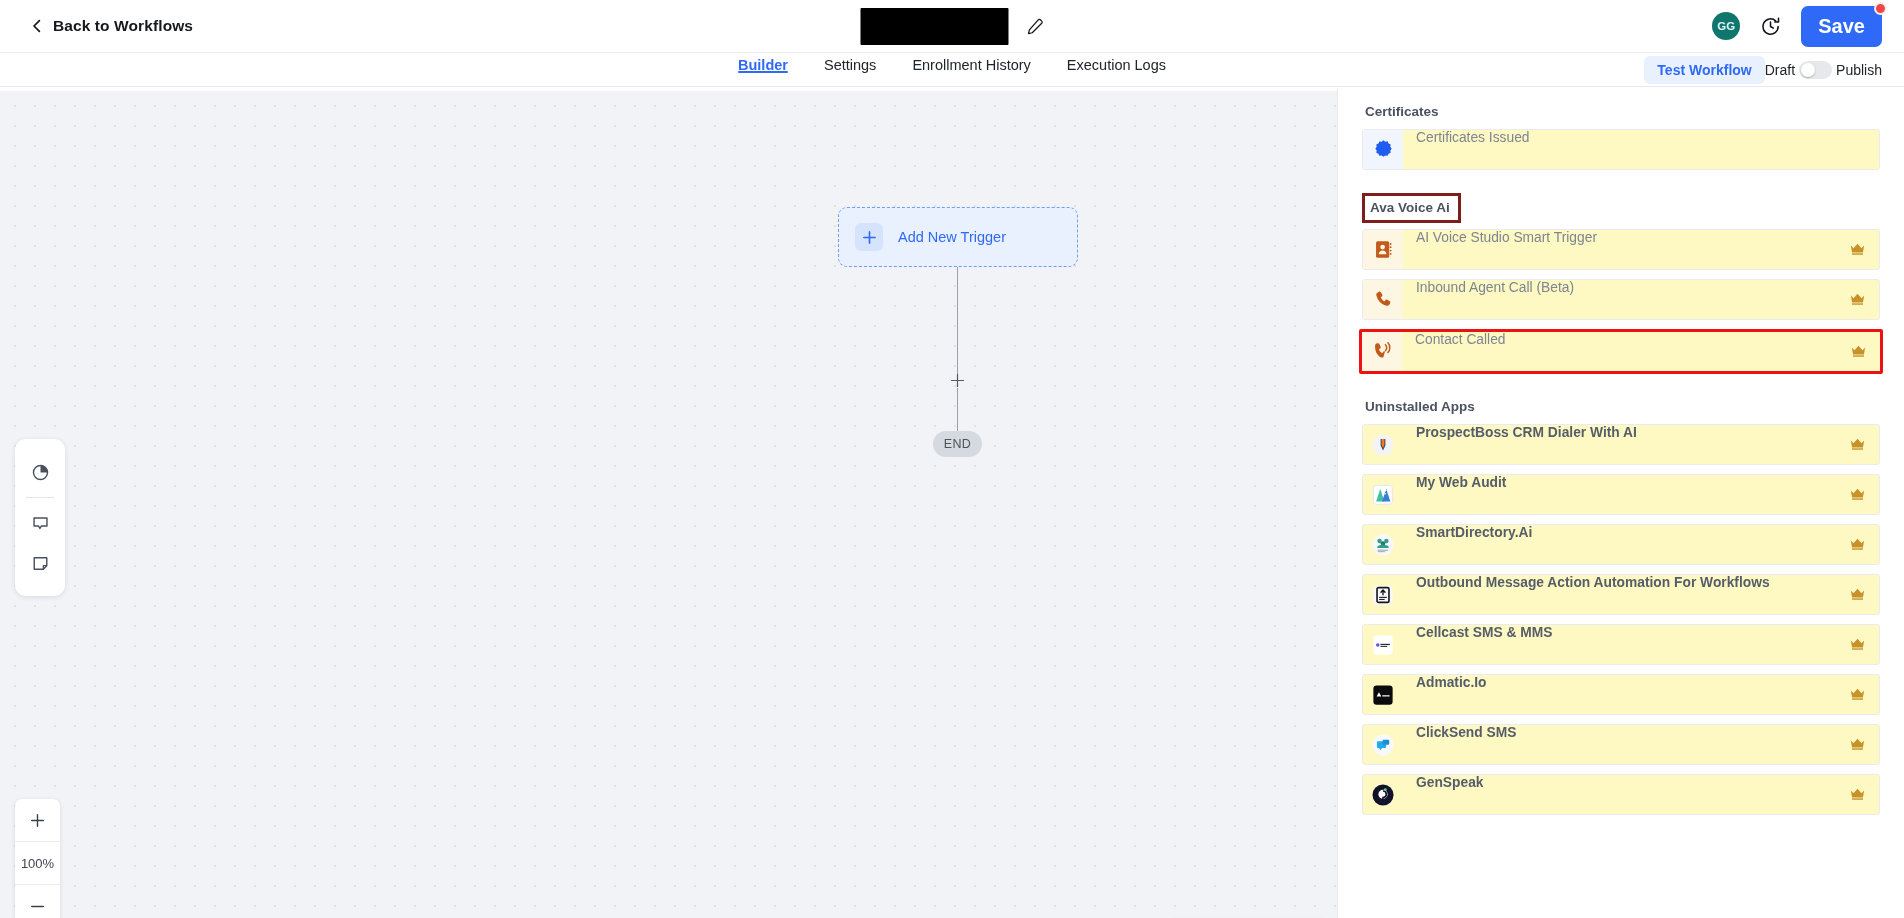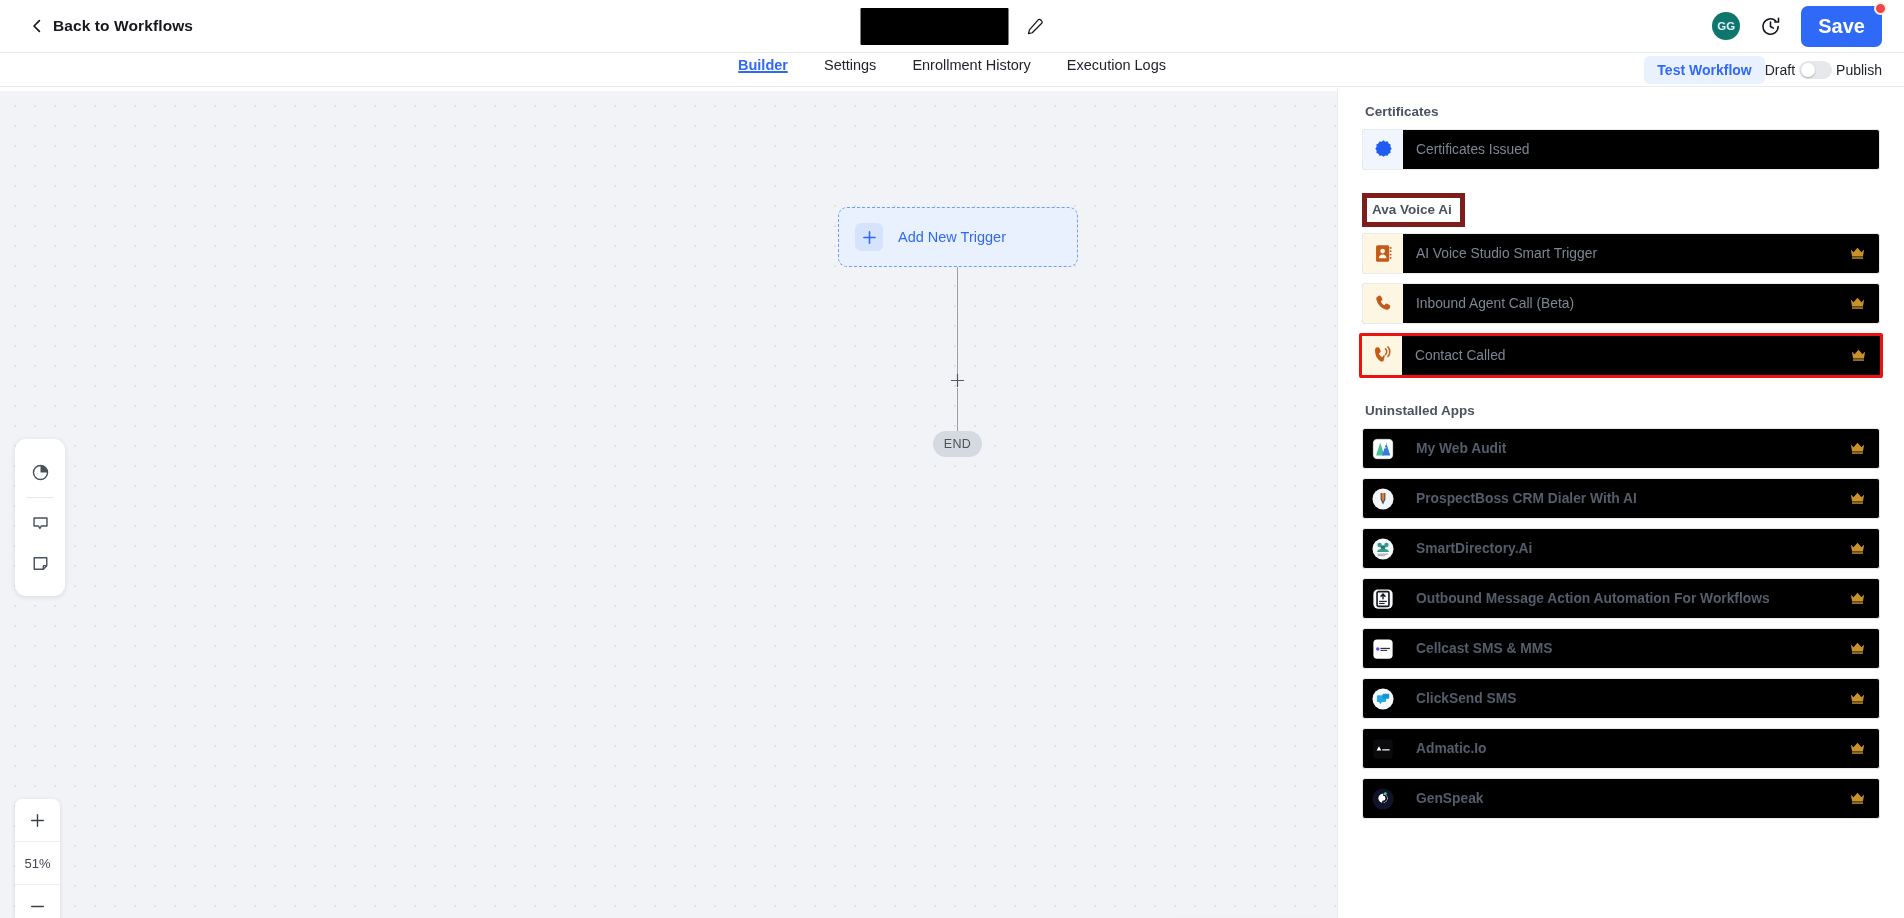--- a/index.html
+++ b/index.html
@@ -205,31 +205,31 @@
     border-left: 1px solid #e8eaee;
     padding: 0 24px;
     overflow: hidden;
   }
   .group-title {
     font-size: 13.5px; font-weight: 700; color: #4b5260;
     margin: 16px 0 10px 3px;
     display: inline-block;
   }
   .group-title.highlighted {
-    border: 5px solid #7f1d1d;
+    border: 3px solid #7f1d1d;
     padding: 4px 8px 5px 5px;
     margin-left: 0; margin-top: 14px; margin-bottom: 6px;
   }
 
   .app-row {
     height: 41px;
     border: 1px solid #e9ebef;
     border-radius: 3px;
-    background: #000000;
-    display: flex; align-items: center;
+    background: #fef9c3;
+    display: flex; 
     margin-bottom: 9px;
     cursor: pointer;
     position: relative;
   }
   .app-row.highlighted {
     border: 3px solid #ee1111;
     border-radius: 2px;
     height: 45px;
     margin-left: -3px; margin-right: -3px;
   }
@@ -364,21 +364,21 @@
   </div>
 
   <div class="zoom-group">
     <div class="zoom-btn">
       <span class="zoom-sign">
         <svg viewBox="0 0 16 16" width="15" height="15">
             <path d="M8 1.8v12.4M1.8 8h12.4" stroke="#3a4049" stroke-width="1.5" stroke-linecap="round"></path>
           </svg>
       </span>
     </div>
-    <div class="zoom-level">51%</div>
+    <div class="zoom-level">100%</div>
     <div class="zoom-btn">
       <span class="zoom-sign">
         <svg viewBox="0 0 16 16" width="15" height="15">
             <path d="M1.8 8h12.4" stroke="#3a4049" stroke-width="1.5" stroke-linecap="round"></path>
           </svg>
       </span>
     </div>
   </div>
 
   <div class="minimap">
@@ -467,51 +467,51 @@
         </svg>
       </span>
     </span>
   </div>
 
   
   <div class="group-title">Uninstalled Apps</div>
 
   <div class="app-row">
     <div class="app-icon-cell">
+      <span class="tile">
+        <svg viewBox="0 0 24 24" width="22" height="22">
+          <circle cx="12" cy="12" r="11.5" fill="#f3f4f6"></circle>
+          <path d="M9.4 5.4h5.2v7.1L12 18 9.4 12.5z" fill="#4a4f57"></path>
+          <path d="M10.6 5.4h2.8v6.3L12 15.3l-1.4-3.6z" fill="#ef7c25"></path>
+        </svg>
+      </span>
+    </div>
+    <span class="app-label bold">ProspectBoss CRM Dialer With AI</span>
+    <span class="crown-cell">
+      <span class="crown-icon">
+        <svg viewBox="0 0 20 18" width="17" height="15">
+            <path d="M2 4.3l3.2 3.1L10 2.2l4.8 5.2L18 4.3l-1.5 8.3h-13z" fill="#c8922a"></path>
+            <rect x="3.4" y="13.6" width="13.2" height="1.7" fill="#c8922a"></rect>
+          </svg>
+      </span>
+    </span>
+  </div>
+
+  <div class="app-row">
+    <div class="app-icon-cell">
       <span class="tile tile-sq">
         <svg viewBox="0 0 24 24" width="22" height="22">
           <rect x="1.5" y="1.5" width="21" height="21" rx="4" fill="#ffffff" stroke="#e3e6ea"></rect>
           <path d="M4.5 19 9 5.2 13.5 19z" fill="#41c0a0"></path>
           <path d="M11 19 15.5 5.2 20 19z" fill="#3a7bd8"></path>
           <path d="M12.2 6.5h3.3l-3.3 4.2h3.3" fill="none" stroke="#ffffff" stroke-width="1"></path>
         </svg>
       </span>
     </div>
     <span class="app-label bold">My Web Audit</span>
-    <span class="crown-cell">
-      <span class="crown-icon">
-        <svg viewBox="0 0 20 18" width="17" height="15">
-            <path d="M2 4.3l3.2 3.1L10 2.2l4.8 5.2L18 4.3l-1.5 8.3h-13z" fill="#c8922a"></path>
-            <rect x="3.4" y="13.6" width="13.2" height="1.7" fill="#c8922a"></rect>
-          </svg>
-      </span>
-    </span>
-  </div>
-
-  <div class="app-row">
-    <div class="app-icon-cell">
-      <span class="tile">
-        <svg viewBox="0 0 24 24" width="22" height="22">
-          <circle cx="12" cy="12" r="11.5" fill="#f3f4f6"></circle>
-          <path d="M9.4 5.4h5.2v7.1L12 18 9.4 12.5z" fill="#4a4f57"></path>
-          <path d="M10.6 5.4h2.8v6.3L12 15.3l-1.4-3.6z" fill="#ef7c25"></path>
-        </svg>
-      </span>
-    </div>
-    <span class="app-label bold">ProspectBoss CRM Dialer With AI</span>
     <span class="crown-cell">
       <span class="crown-icon">
         <svg viewBox="0 0 20 18" width="17" height="15">
             <path d="M2 4.3l3.2 3.1L10 2.2l4.8 5.2L18 4.3l-1.5 8.3h-13z" fill="#c8922a"></path>
             <rect x="3.4" y="13.6" width="13.2" height="1.7" fill="#c8922a"></rect>
           </svg>
       </span>
     </span>
   </div>
 
@@ -580,61 +580,61 @@
         <svg viewBox="0 0 20 18" width="17" height="15">
             <path d="M2 4.3l3.2 3.1L10 2.2l4.8 5.2L18 4.3l-1.5 8.3h-13z" fill="#c8922a"></path>
             <rect x="3.4" y="13.6" width="13.2" height="1.7" fill="#c8922a"></rect>
           </svg>
       </span>
     </span>
   </div>
 
   <div class="app-row">
     <div class="app-icon-cell">
+      <span class="tile tile-sq">
+        <svg viewBox="0 0 24 24" width="22" height="22">
+          <rect x="1.5" y="1.5" width="21" height="21" rx="3.5" fill="#0b0b0d"></rect>
+          <path d="M5 13.6 7.6 8.9l2.6 4.7z" fill="#ffffff"></path>
+          <rect x="11.2" y="12.3" width="8" height="1.3" fill="#ffffff"></rect>
+        </svg>
+      </span>
+    </div>
+    <span class="app-label bold">Admatic.Io</span>
+    <span class="crown-cell">
+      <span class="crown-icon">
+        <svg viewBox="0 0 20 18" width="17" height="15">
+            <path d="M2 4.3l3.2 3.1L10 2.2l4.8 5.2L18 4.3l-1.5 8.3h-13z" fill="#c8922a"></path>
+            <rect x="3.4" y="13.6" width="13.2" height="1.7" fill="#c8922a"></rect>
+          </svg>
+      </span>
+    </span>
+  </div>
+
+  <div class="app-row">
+    <div class="app-icon-cell">
       <span class="tile">
         <svg viewBox="0 0 24 24" width="22" height="22">
           <circle cx="12" cy="12" r="11.5" fill="#f7fafc"></circle>
           <rect x="5.4" y="8" width="10" height="7.4" rx="1.2" fill="#22aaee"></rect>
           <path d="M7.6 15.4h3.2l-1.6 2.2z" fill="#22aaee"></path>
           <rect x="11.6" y="6.2" width="7.2" height="5.6" rx="1.1" fill="#1b8fd0"></rect>
         </svg>
       </span>
     </div>
     <span class="app-label bold">ClickSend SMS</span>
     <span class="crown-cell">
       <span class="crown-icon">
         <svg viewBox="0 0 20 18" width="17" height="15">
             <path d="M2 4.3l3.2 3.1L10 2.2l4.8 5.2L18 4.3l-1.5 8.3h-13z" fill="#c8922a"></path>
             <rect x="3.4" y="13.6" width="13.2" height="1.7" fill="#c8922a"></rect>
           </svg>
       </span>
     </span>
   </div>
 
-  <div class="app-row">
-    <div class="app-icon-cell">
-      <span class="tile tile-sq">
-        <svg viewBox="0 0 24 24" width="22" height="22">
-          <rect x="1.5" y="1.5" width="21" height="21" rx="3.5" fill="#0b0b0d"></rect>
-          <path d="M5 13.6 7.6 8.9l2.6 4.7z" fill="#ffffff"></path>
-          <rect x="11.2" y="12.3" width="8" height="1.3" fill="#ffffff"></rect>
-        </svg>
-      </span>
-    </div>
-    <span class="app-label bold">Admatic.Io</span>
-    <span class="crown-cell">
-      <span class="crown-icon">
-        <svg viewBox="0 0 20 18" width="17" height="15">
-            <path d="M2 4.3l3.2 3.1L10 2.2l4.8 5.2L18 4.3l-1.5 8.3h-13z" fill="#c8922a"></path>
-            <rect x="3.4" y="13.6" width="13.2" height="1.7" fill="#c8922a"></rect>
-          </svg>
-      </span>
-    </span>
-  </div>
-
 
   <div class="app-row">
     <div class="app-icon-cell">
       <span class="tile">
         <svg viewBox="0 0 24 24" width="22" height="22">
           <circle cx="12" cy="12" r="11.5" fill="#10132a"></circle>
           <circle cx="12" cy="11.2" r="5" fill="#ffffff"></circle>
           <path d="M12 7.6a3.6 3.6 0 0 1 3.6 3.6c0 2-1.5 3.6-3.6 3.6v3.4" fill="none" stroke="#10132a" stroke-width="1.8"></path>
           <circle cx="14.6" cy="6" r="1.5" fill="#4be08a"></circle>
         </svg>

